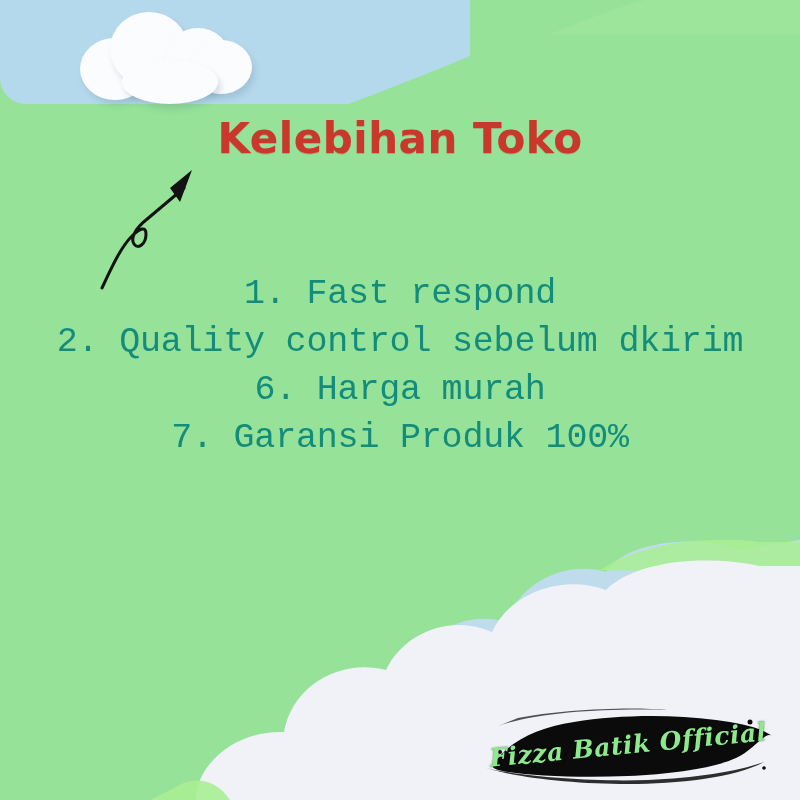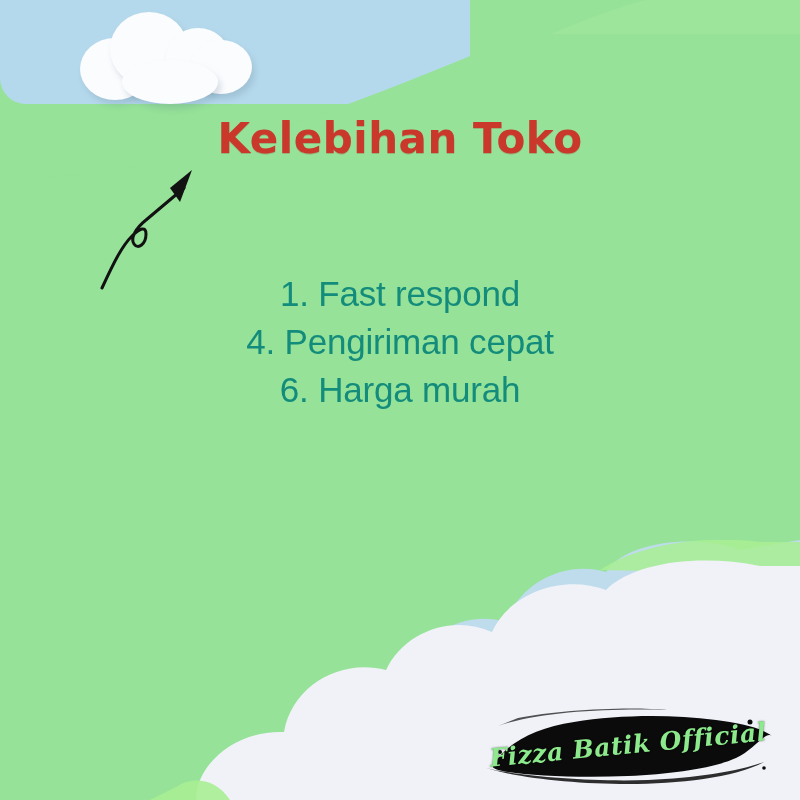--- a/index.html
+++ b/index.html
@@ -117,21 +117,21 @@
     position: absolute;
     left: 0;
     right: 0;
     top: 270px;
     margin: 0;
     padding: 0;
     list-style: none;
     text-align: center;
   }
   .benefit-list li {
-    font-family: Liberation Sans, sans-serif;
+    font-family: Liberation Mono, monospace;
     font-size: 35px;
     line-height: 48px;
     color: #148C7C;
     letter-spacing: -0.2px;
     white-space: nowrap;
   }
 
   
   .watermark {
     position: absolute;
@@ -220,22 +220,23 @@
   </div>
 
   <div class="content">
 
     <h1 class="title">
       <span class="line">Kelebihan Toko</span>
     </h1>
 
     <ul class="benefit-list">
       <li>1. Fast respond</li>
-      <li>4. Pengiriman cepat</li>
+      <li>2. Quality control sebelum dkirim</li>
       <li>6. Harga murah</li>
+      <li>7. Garansi Produk 100%</li>
     </ul>
 
     <div class="watermark">
       <svg class="brush" viewBox="0 0 300 78" preserveAspectRatio="none">
         <path d="M16,58
                  C 30,36 58,22 96,16
                  C 140,9 190,8 238,14
                  C 262,17 284,22 294,30
                  C 288,24 276,44 258,52
                  C 236,62 196,68 150,70

